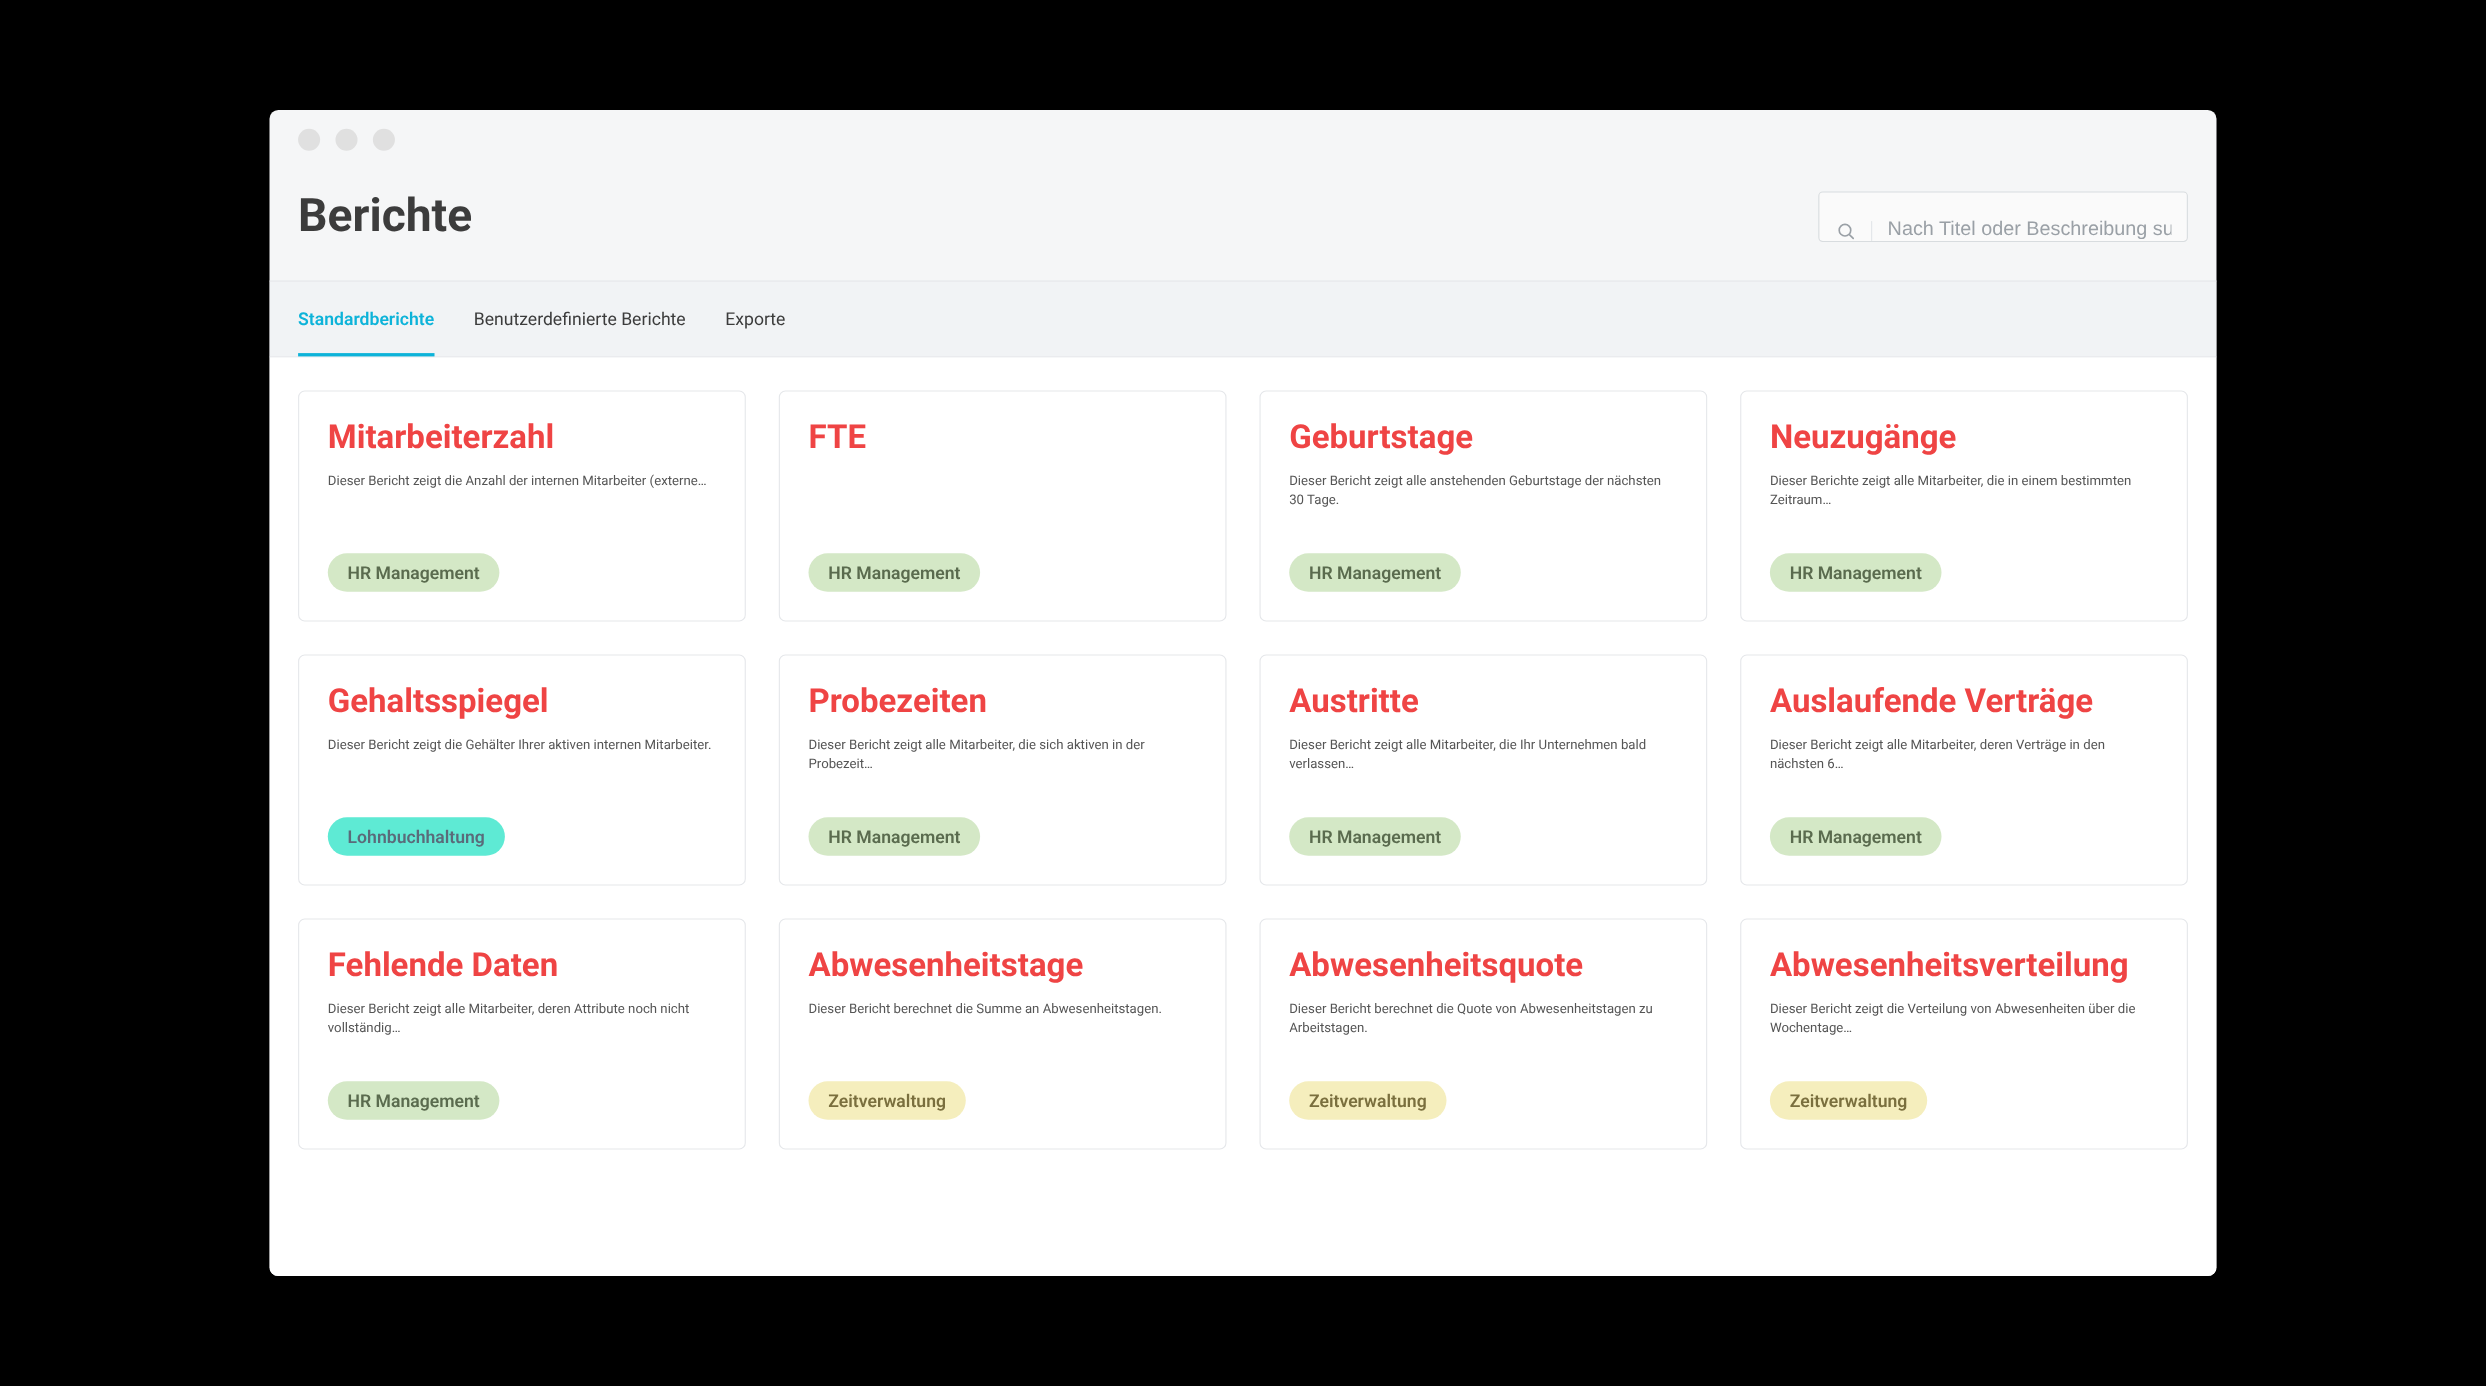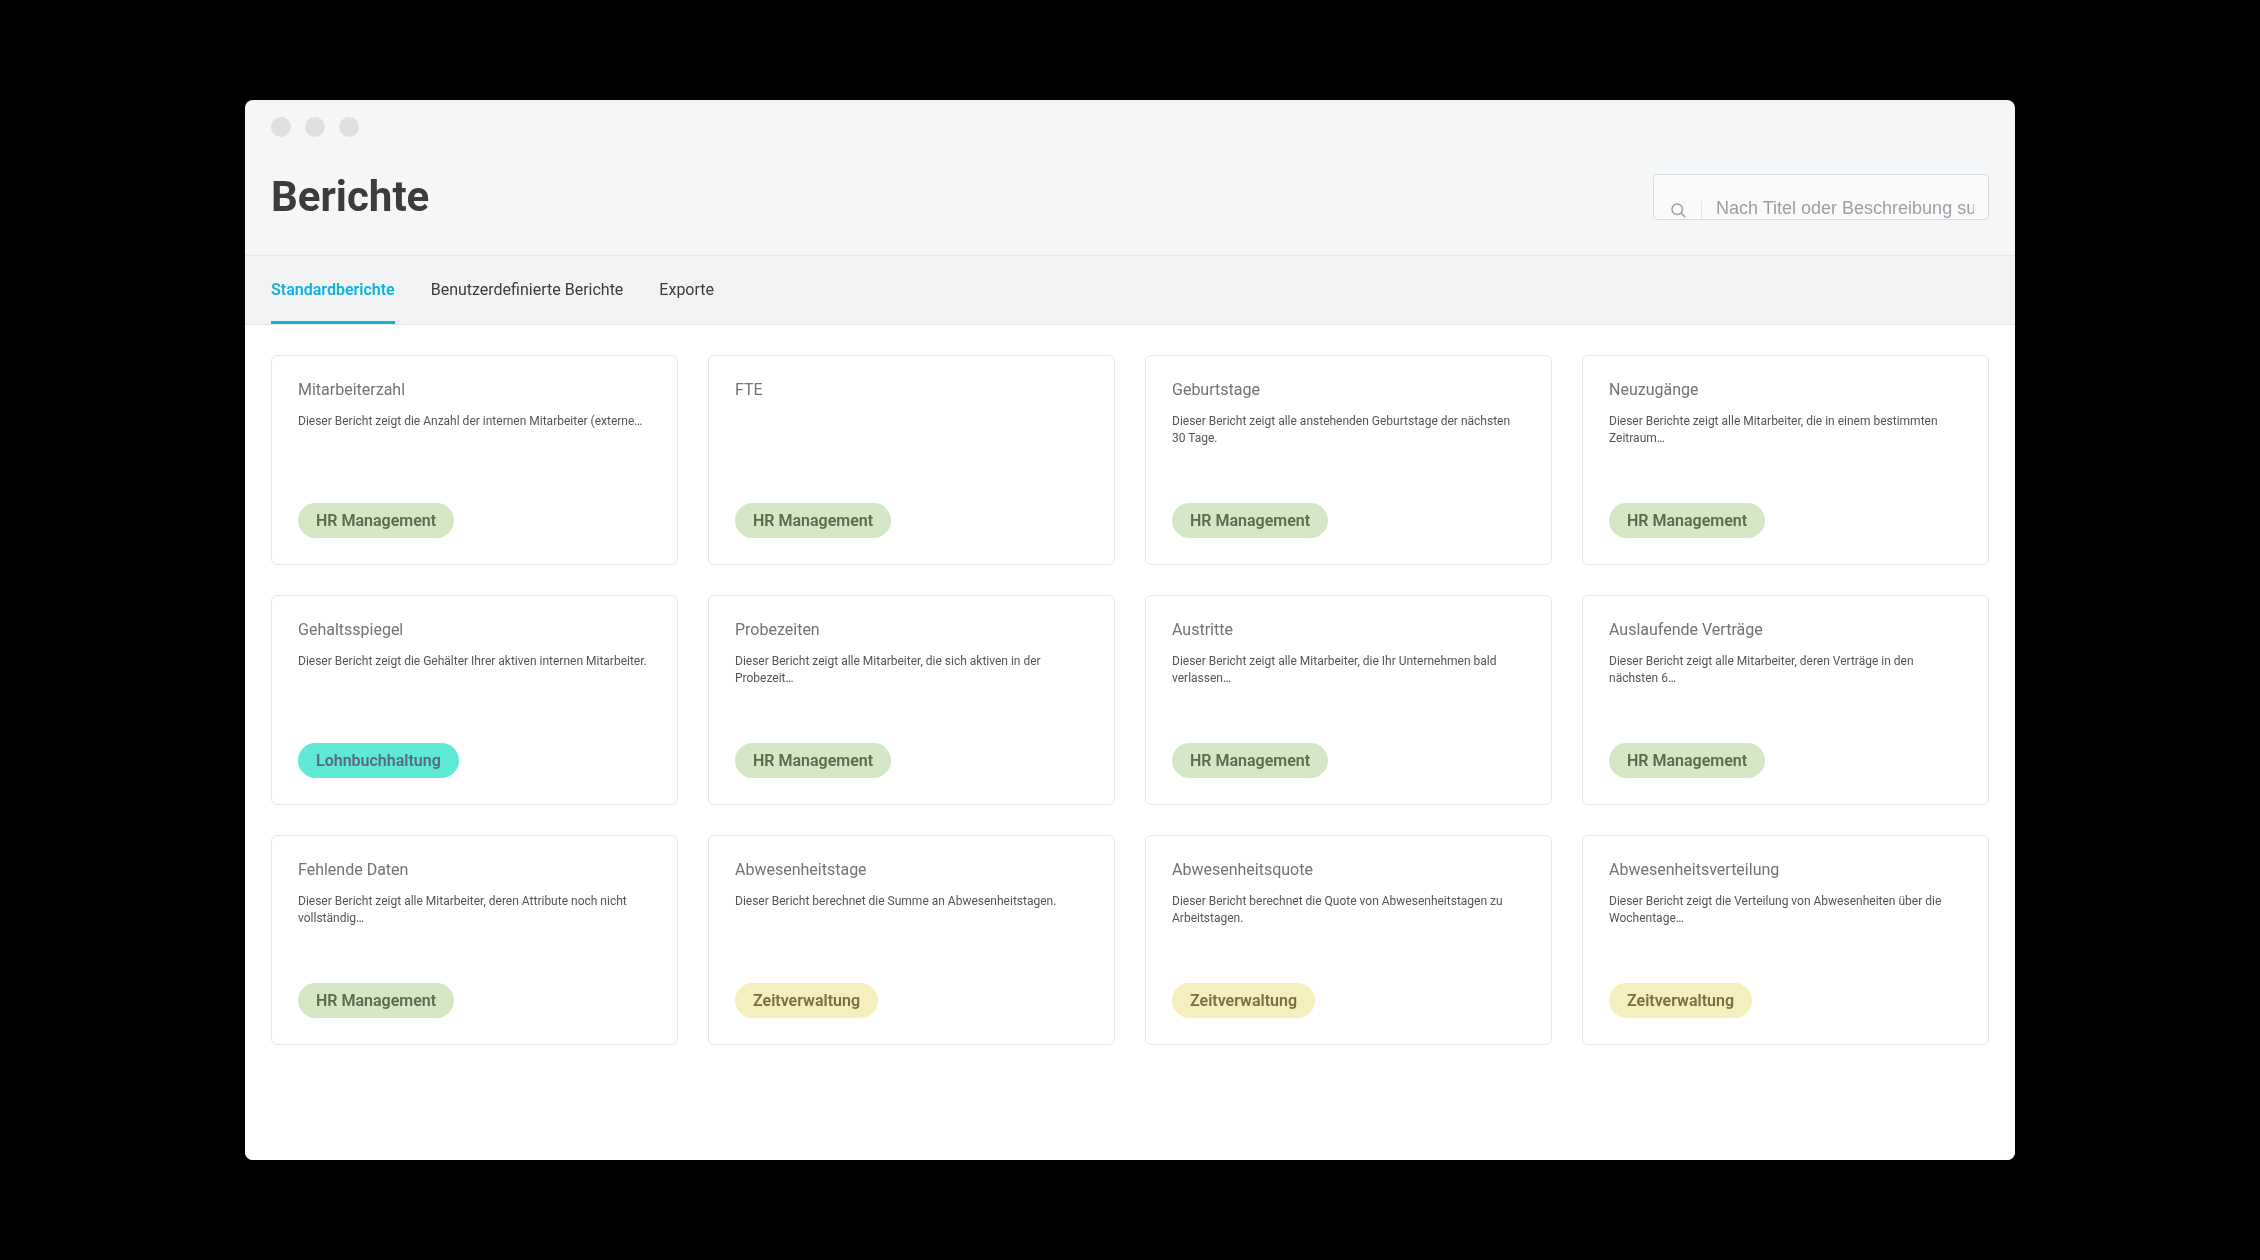--- a/index.html
+++ b/index.html
@@ -104,23 +104,23 @@
   border-radius: 6px;
   padding: 24px 26px 26px 26px;
   background: #fff;
   cursor: pointer;
   display: flex;
   flex-direction: column;
   gap: 14px;
   min-height: 210px;
 }
 .card-title {
-  font-size: 16px;
-  font-weight: 400;
-  color: #737373;
+  font-size: 30px;
+  font-weight: 700;
+  color: #ef4444;
 }
 .card-desc {
   font-size: 12px;
   color: #555;
   line-height: 1.45;
   display: -webkit-box;
   -webkit-line-clamp: 2;
   -webkit-box-orient: vertical;
   overflow: hidden;
 }

